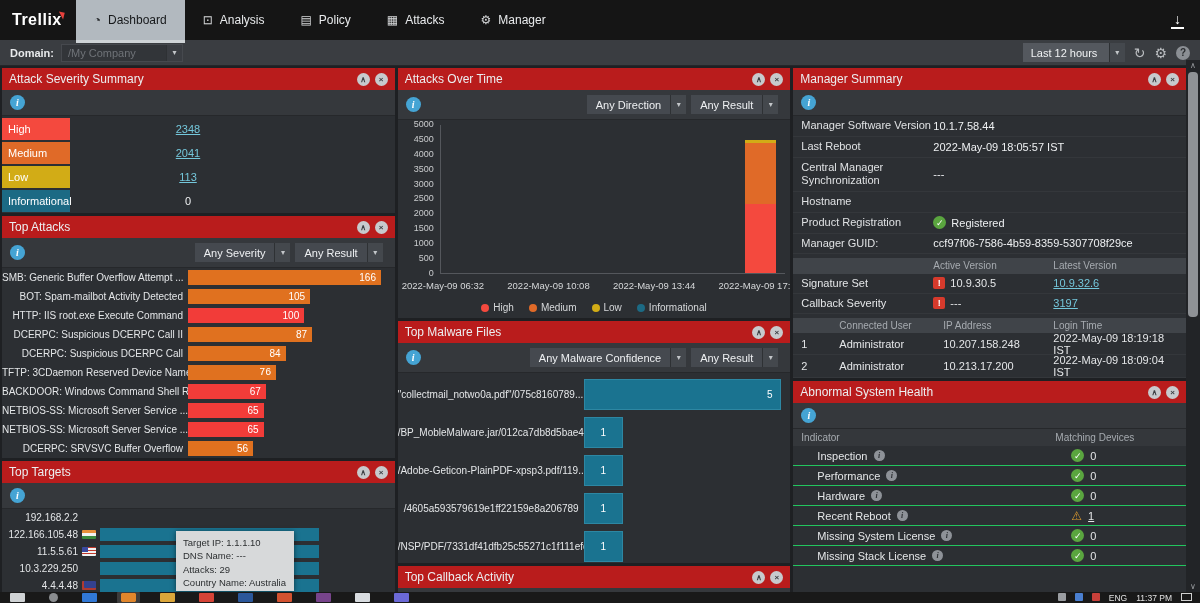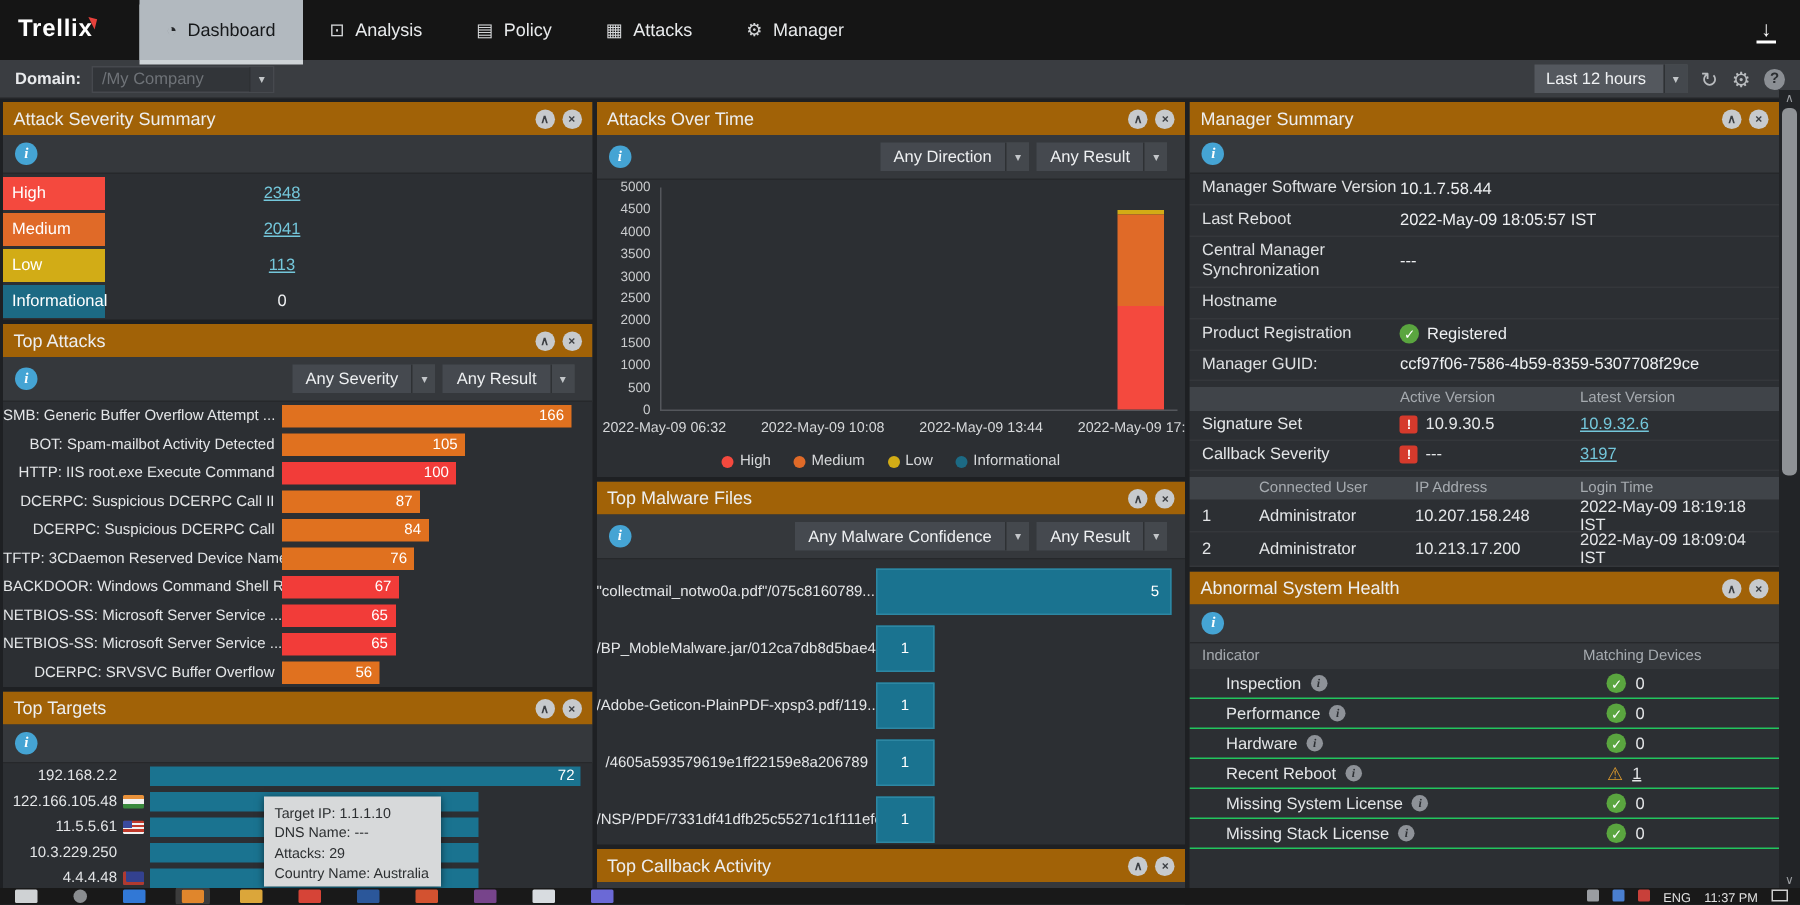--- a/index.html
+++ b/index.html
@@ -4,21 +4,21 @@
 <style>
   * { box-sizing: border-box; margin: 0; padding: 0; }
   html,body { width:1200px; height:603px; overflow:hidden; }
   body {
     background:#1e2023; color:#e4e6e8;
     font-family:"Liberation Sans", sans-serif;
     position:relative; font-size:11px;
   }
   
   .navbar { height:40px; background:#151515; display:flex; align-items:stretch; position:relative; z-index:5; }
-  .brand { display:flex; align-items:center; padding:0 29px 0 12px; color:#fff; font-weight:bold; font-size:16px; letter-spacing:.5px; }
+  .brand { display:flex; align-items:center; padding:0 12px 0 12px; color:#fff; font-weight:bold; font-size:16px; letter-spacing:.5px; }
   .brand-accent { width:0; height:0; border-left:6px solid transparent; border-top:7px solid #e8413c; margin:-10px 0 0 -4px; transform:rotate(14deg); }
   .tabs { display:flex; }
   .tab { display:flex; align-items:center; gap:7px; padding:0 18px; font-size:12px; color:#e8eaec; cursor:pointer; white-space:nowrap; }
   .tab .tab-icon { font-size:12px; opacity:.9; }
   .tab.active { background:#b2b9bf; color:#16181a; box-shadow:0 3px 0 0 #cfd4d7; }
   .nav-right { margin-left:auto; display:flex; align-items:center; padding-right:16px; }
   .dl-icon { color:#fff; font-size:14px; font-weight:bold; border-bottom:2px solid #fff; line-height:1; padding:0 3px 1px; cursor:pointer; }
   
   .domainbar { height:26px; background:#3a3d41; display:flex; align-items:center; padding:0 10px; gap:7px; border-bottom:1px solid #242629; }
   .domain-label { font-size:11px; font-weight:bold; color:#e8eaec; }
@@ -29,21 +29,21 @@
   .time-dd .dd-text { flex:1; padding-left:8px; }
   .dd-caret { width:16px; align-self:stretch; display:flex; align-items:center; justify-content:center; font-size:8px; color:#c3c6c9; background:#44484d; border-left:1px solid #2e3134; }
   .domain-dd .dd-caret { background:#3a3d42; }
   .icon-btn { color:#b9bcbf; font-size:14px; line-height:1; cursor:pointer; }
   .help-circle { width:14px; height:14px; border-radius:50%; background:#8b8f94; color:#2b2e31; font-size:10px; font-weight:bold; display:flex; align-items:center; justify-content:center; cursor:pointer; }
   
   .content { position:absolute; top:66px; left:0; right:14px; bottom:0; display:flex; gap:3px; padding:2px 0 0 2px; }
   .col { flex:1; min-width:0; display:flex; flex-direction:column; gap:3px; }
   .panel { background:#2c2f33; display:flex; flex-direction:column; overflow:hidden; flex:none; }
   .panel.fill { flex:1; }
-  .panel-header { height:22px; background:#a16207; display:flex; align-items:center; padding:0 7px; flex:none;text-align:right; }
+  .panel-header { height:22px; background:#b91c1c; display:flex; align-items:center; padding:0 7px; flex:none;text-align:right; }
   .panel-title { font-size:12px; color:#eceef0; }
   .ph-icons { margin-left:auto; display:flex; gap:5px; }
   .ph-circle { width:13px; height:13px; border-radius:50%; background:#c7cacd; color:#3c3f43; font-size:8px; font-weight:bold; display:flex; align-items:center; justify-content:center; cursor:pointer; }
   .info-row { background:#35383c; display:flex; align-items:center; padding:0 8px; gap:6px; flex:none; border-bottom:1px solid #26282b; }
   .info-row.h26 { height:26px; } .info-row.h30 { height:30px; }
   .info-circle { width:15px; height:15px; border-radius:50%; background:#45a4d4; color:#fff; font-size:10px; font-weight:bold; font-style:italic; font-family:"Liberation Serif", serif; display:flex; align-items:center; justify-content:center; cursor:pointer; flex:none; }
   .filters { margin-left:auto; display:flex; gap:5px; padding-right:4px; }
   .dd { height:19px; background:#45494f; display:flex; align-items:center; font-size:11px; color:#eef0f2; cursor:pointer; }
   .dd .dd-text { padding:0 9px; white-space:nowrap; }
   
@@ -254,33 +254,33 @@
             </span>
           </div>
         <div class="ta-row">
             <span class="ta-label">HTTP: IIS root.exe Execute Command</span>
             <span class="ta-bar" data-color="red" style="width: 116.265px;">
               <span>100</span>
             </span>
           </div>
         <div class="ta-row">
             <span class="ta-label">DCERPC: Suspicious DCERPC Call II</span>
-            <span class="ta-bar" data-color="orange" style="width: 92px;">
+            <span class="ta-bar" data-color="orange" style="width: 124px;">
               <span>87</span>
             </span>
           </div>
         <div class="ta-row">
             <span class="ta-label">DCERPC: Suspicious DCERPC Call</span>
             <span class="ta-bar" data-color="orange" style="width: 97.6627px;">
               <span>84</span>
             </span>
           </div>
         <div class="ta-row">
             <span class="ta-label">TFTP: 3CDaemon Reserved Device Name DOS</span>
-            <span class="ta-bar" data-color="orange" style="width: 88.3614px;">
+            <span class="ta-bar" data-color="orange" style="width: 88.3614px; font-family: Liberation Mono, monospace;">
               <span>76</span>
             </span>
           </div>
         <div class="ta-row">
             <span class="ta-label">BACKDOOR: Windows Command Shell Running</span>
             <span class="ta-bar" data-color="red" style="width: 77.8976px;">
               <span>67</span>
             </span>
           </div>
         <div class="ta-row">
@@ -312,23 +312,20 @@
           <span class="ph-circle">×</span>
         </span>
       </div>
       <div class="info-row h26">
         <span class="info-circle">i</span>
       </div>
       <div>
         <div class="tt-row">
             <span class="tt-label">192.168.2.2</span>
             <span class="flag" data-flag="none"></span>
-            <span class="tt-bar" style="width: 287px;">
-              <span>72</span>
-            </span>
           </div>
         <div class="tt-row">
             <span class="tt-label">122.166.105.48</span>
             <span class="flag" data-flag="india"></span>
             <span class="tt-bar" style="width: 219.236px;">
               <span></span>
             </span>
           </div>
         <div class="tt-row">
             <span class="tt-label">11.5.5.61</span>

